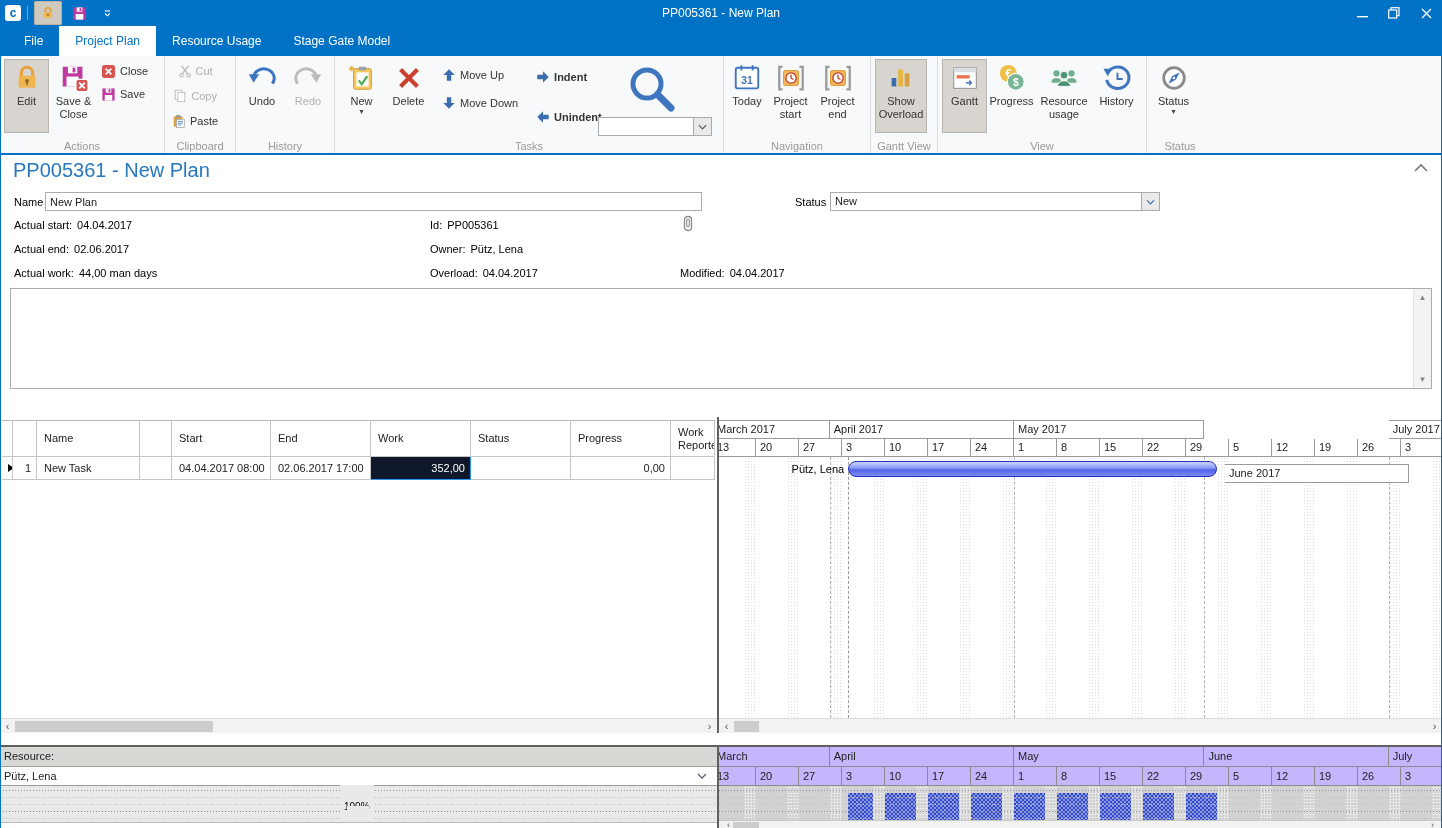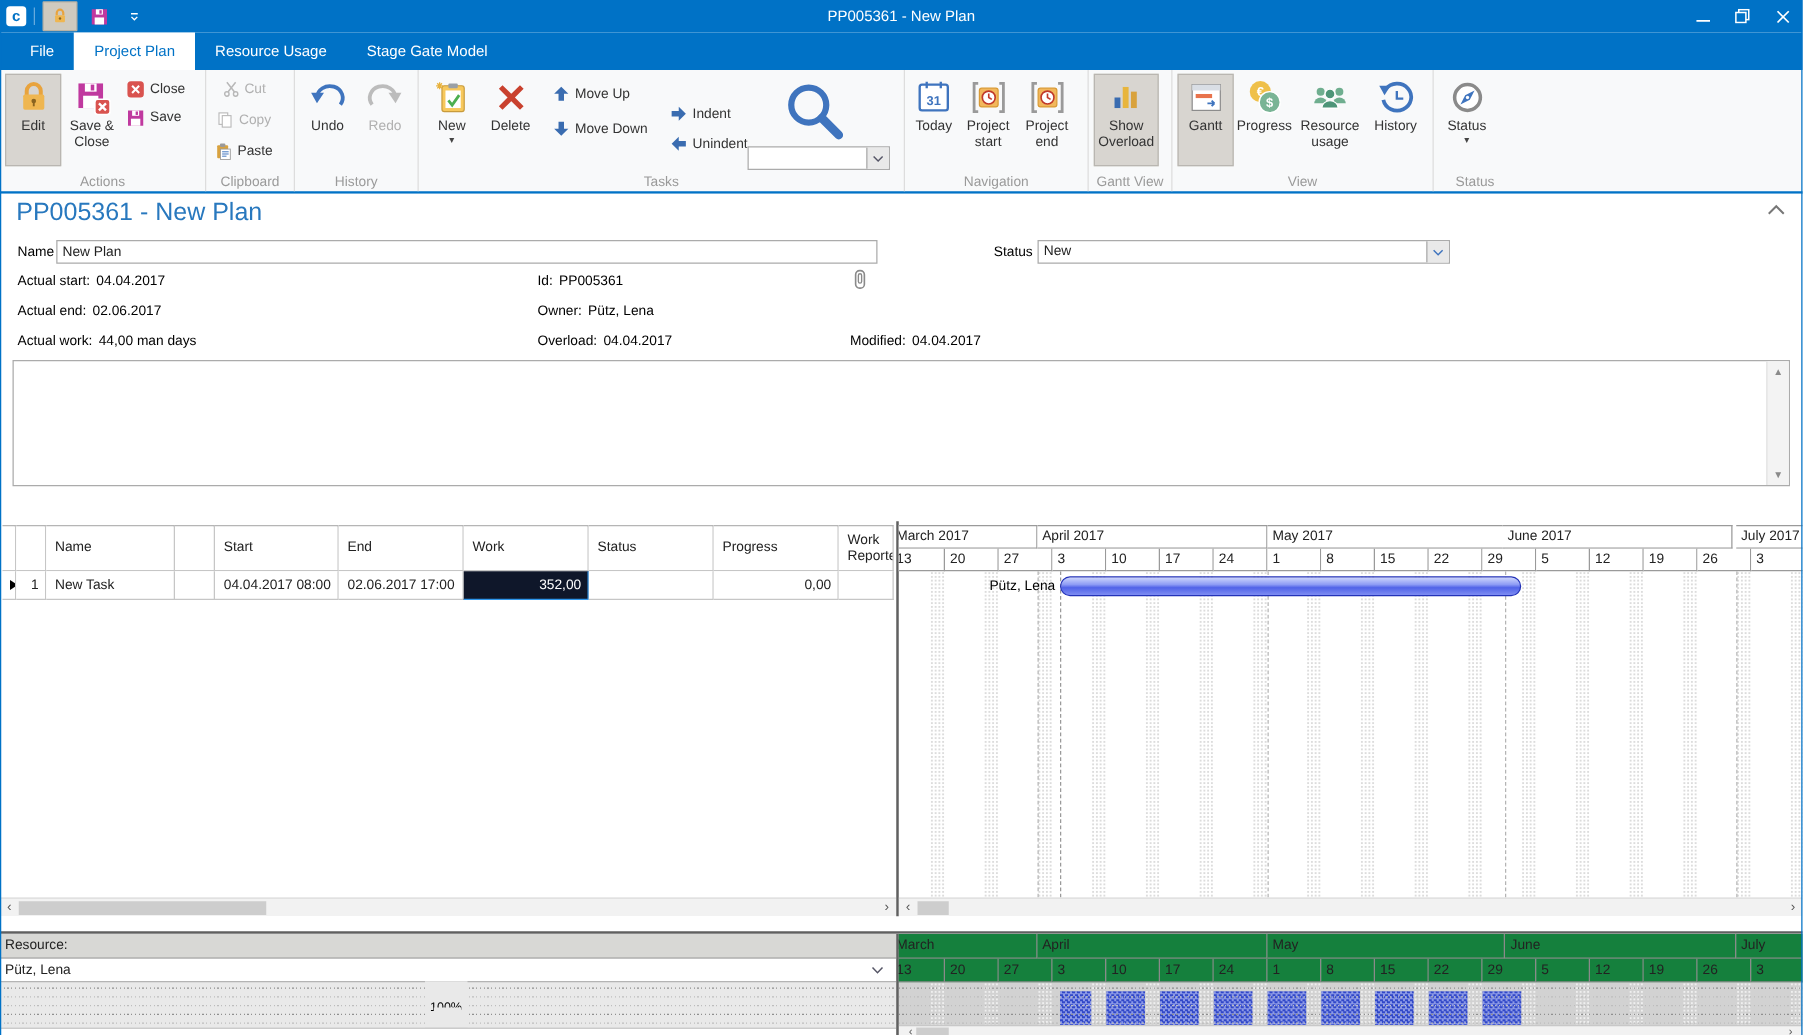--- a/index.html
+++ b/index.html
@@ -81,21 +81,21 @@
   .resrow{position:absolute;left:0;right:0;box-sizing:border-box;border-bottom:1px solid #9c9c9c;padding:3px 0 0 4px;}
   #reshdr{top:0;height:20px;background:#d8d8d5;}
   #rescombo{top:20px;height:19px;background:#fff;}
   #resscale{position:absolute;left:0;right:0;top:39px;height:36px;background:#e9e9e9;}
   #reswhite{position:absolute;left:0;right:0;top:75px;height:6px;background:#fff;border-top:1px solid #bbb;}
   .dotline{position:absolute;left:0;right:0;height:1px;
            background-image:repeating-linear-gradient(90deg,#8f8f8f 0 1px,transparent 1px 3px);}
   .dotline.lt{background-image:repeating-linear-gradient(90deg,#bdbdbd 0 1px,transparent 1px 3px);}
   .pct{position:absolute;background:#e9e9e9;padding:16px 4px;font-size:10px;color:#000;}
   .bsmonth,.bsweek{position:absolute;box-sizing:border-box;border-right:1px solid #8a8a8a;border-bottom:1px solid #8a8a8a;
-        padding:3px 0 0 4px;background:#15803d;overflow:hidden;white-space:nowrap;}
+        padding:3px 0 0 4px;background:#c4b5fd;overflow:hidden;white-space:nowrap;}
   .bsmonth{top:0;height:20px;}
   .bsweek{top:20px;height:19px;}
   #resbody{position:absolute;left:0;right:0;top:39px;height:34px;background:#d2d2d2;}
   .bstripe{position:absolute;top:0;bottom:0;background-image:radial-gradient(#efefef 0.9px,transparent 1.1px);background-size:3px 3px;}
   .hbar{position:absolute;top:7px;bottom:0;
         background:repeating-conic-gradient(#3148c8 0% 25%,#8c99e6 0% 50%);background-size:4px 4px;}
   #resright .dotline{z-index:3;}
   .minisb{position:absolute;left:0;right:0;top:73px;height:8px;background:#f2f2f2;border-top:1px solid #c8c8c8;}
   .minisb .sarr{height:8px;line-height:8px;font-size:9px;}
   .minisb .sthumb{top:1px;height:6px;}
@@ -280,21 +280,21 @@
           </svg>
         <span>Move Up</span>
       </div>
       <div class="smallbtn">
         <svg width="14" height="14" viewBox="0 0 16 16">
           <polygon points="8,14.5 1.5,8 5.5,8 5.5,1.5 10.5,1.5 10.5,8 14.5,8" fill="#3A6CB0"></polygon>
           </svg>
         <span>Move Down</span>
       </div>
     </div>
-    <div class="vstack" style="gap:4px;margin-top:22px;margin-left:10px;">
+    <div class="vstack" style="gap:20px;margin-top:8px;margin-left:10px;font-weight:bold;">
       <div class="smallbtn">
         <svg width="14" height="14" viewBox="0 0 16 16">
           <polygon points="14.5,8 8,14.5 8,10.5 1.5,10.5 1.5,5.5 8,5.5 8,1.5" fill="#3A6CB0"></polygon>
           </svg>
         <span>Indent</span>
       </div>
       <div class="smallbtn">
         <svg width="14" height="14" viewBox="0 0 16 16">
           <polygon points="1.5,8 8,1.5 8,5.5 14.5,5.5 14.5,10.5 8,10.5 8,14.5" fill="#3A6CB0"></polygon>
           </svg>
@@ -531,21 +531,21 @@
         <div class="mline" style="left: 110.714px;"></div>
         <div class="mline" style="left: 295px;"></div>
         <div class="mline" style="left: 485.429px;"></div>
         <div class="mline" style="left: 669.714px;"></div>
         <div class="mline" style="left: 129.143px; border-color: rgb(154, 154, 154);"></div>
       </div>
     <div id="gantt-head">
         <div class="tsmonth" style="left: -6px; width: 116.714px;">March 2017</div>
         <div class="tsmonth" style="left: 110.714px; width: 184.286px;">April 2017</div>
         <div class="tsmonth" style="left: 295px; width: 190.429px;">May 2017</div>
-        <div class="tsmonth" style="left: 483px; width: 184.286px;">June 2017</div>
+        <div class="tsmonth" style="left: 506px; width: 184.286px; margin-top: 44px;">June 2017</div>
         <div class="tsmonth" style="left: 669.714px; width: 59.5857px;">July 2017</div>
         <div class="tsweek" style="left: -6px; width: 43px;">13</div>
         <div class="tsweek" style="left: 37px; width: 43px;">20</div>
         <div class="tsweek" style="left: 80px; width: 43px;">27</div>
         <div class="tsweek" style="left: 123px; width: 43px;">3</div>
         <div class="tsweek" style="left: 166px; width: 43px;">10</div>
         <div class="tsweek" style="left: 209px; width: 43px;">17</div>
         <div class="tsweek" style="left: 252px; width: 43px;">24</div>
         <div class="tsweek" style="left: 295px; width: 43px;">1</div>
         <div class="tsweek" style="left: 338px; width: 43px;">8</div>

